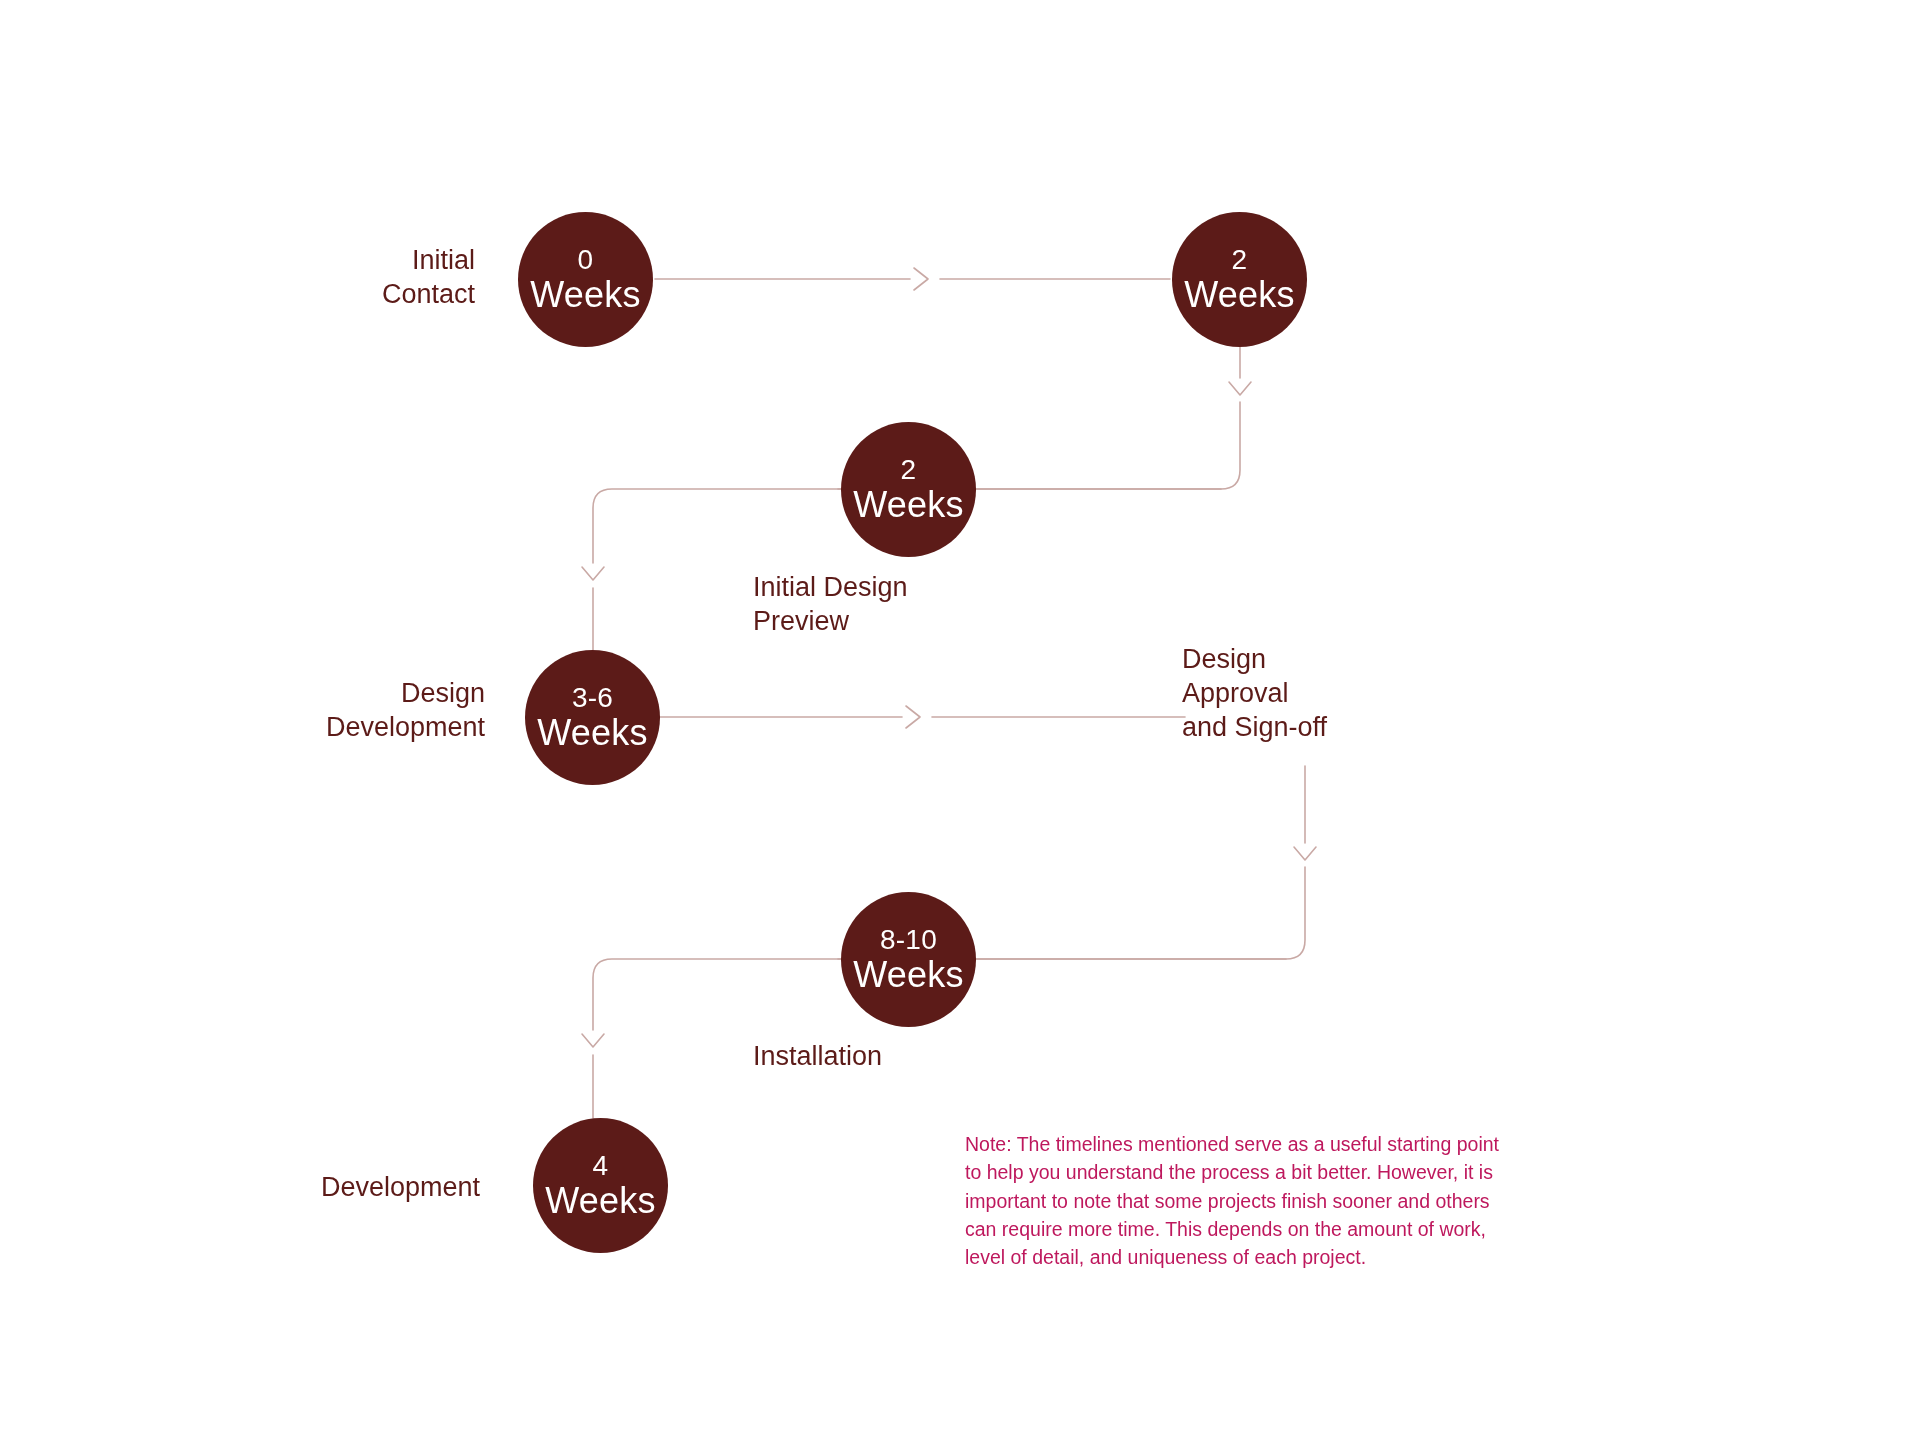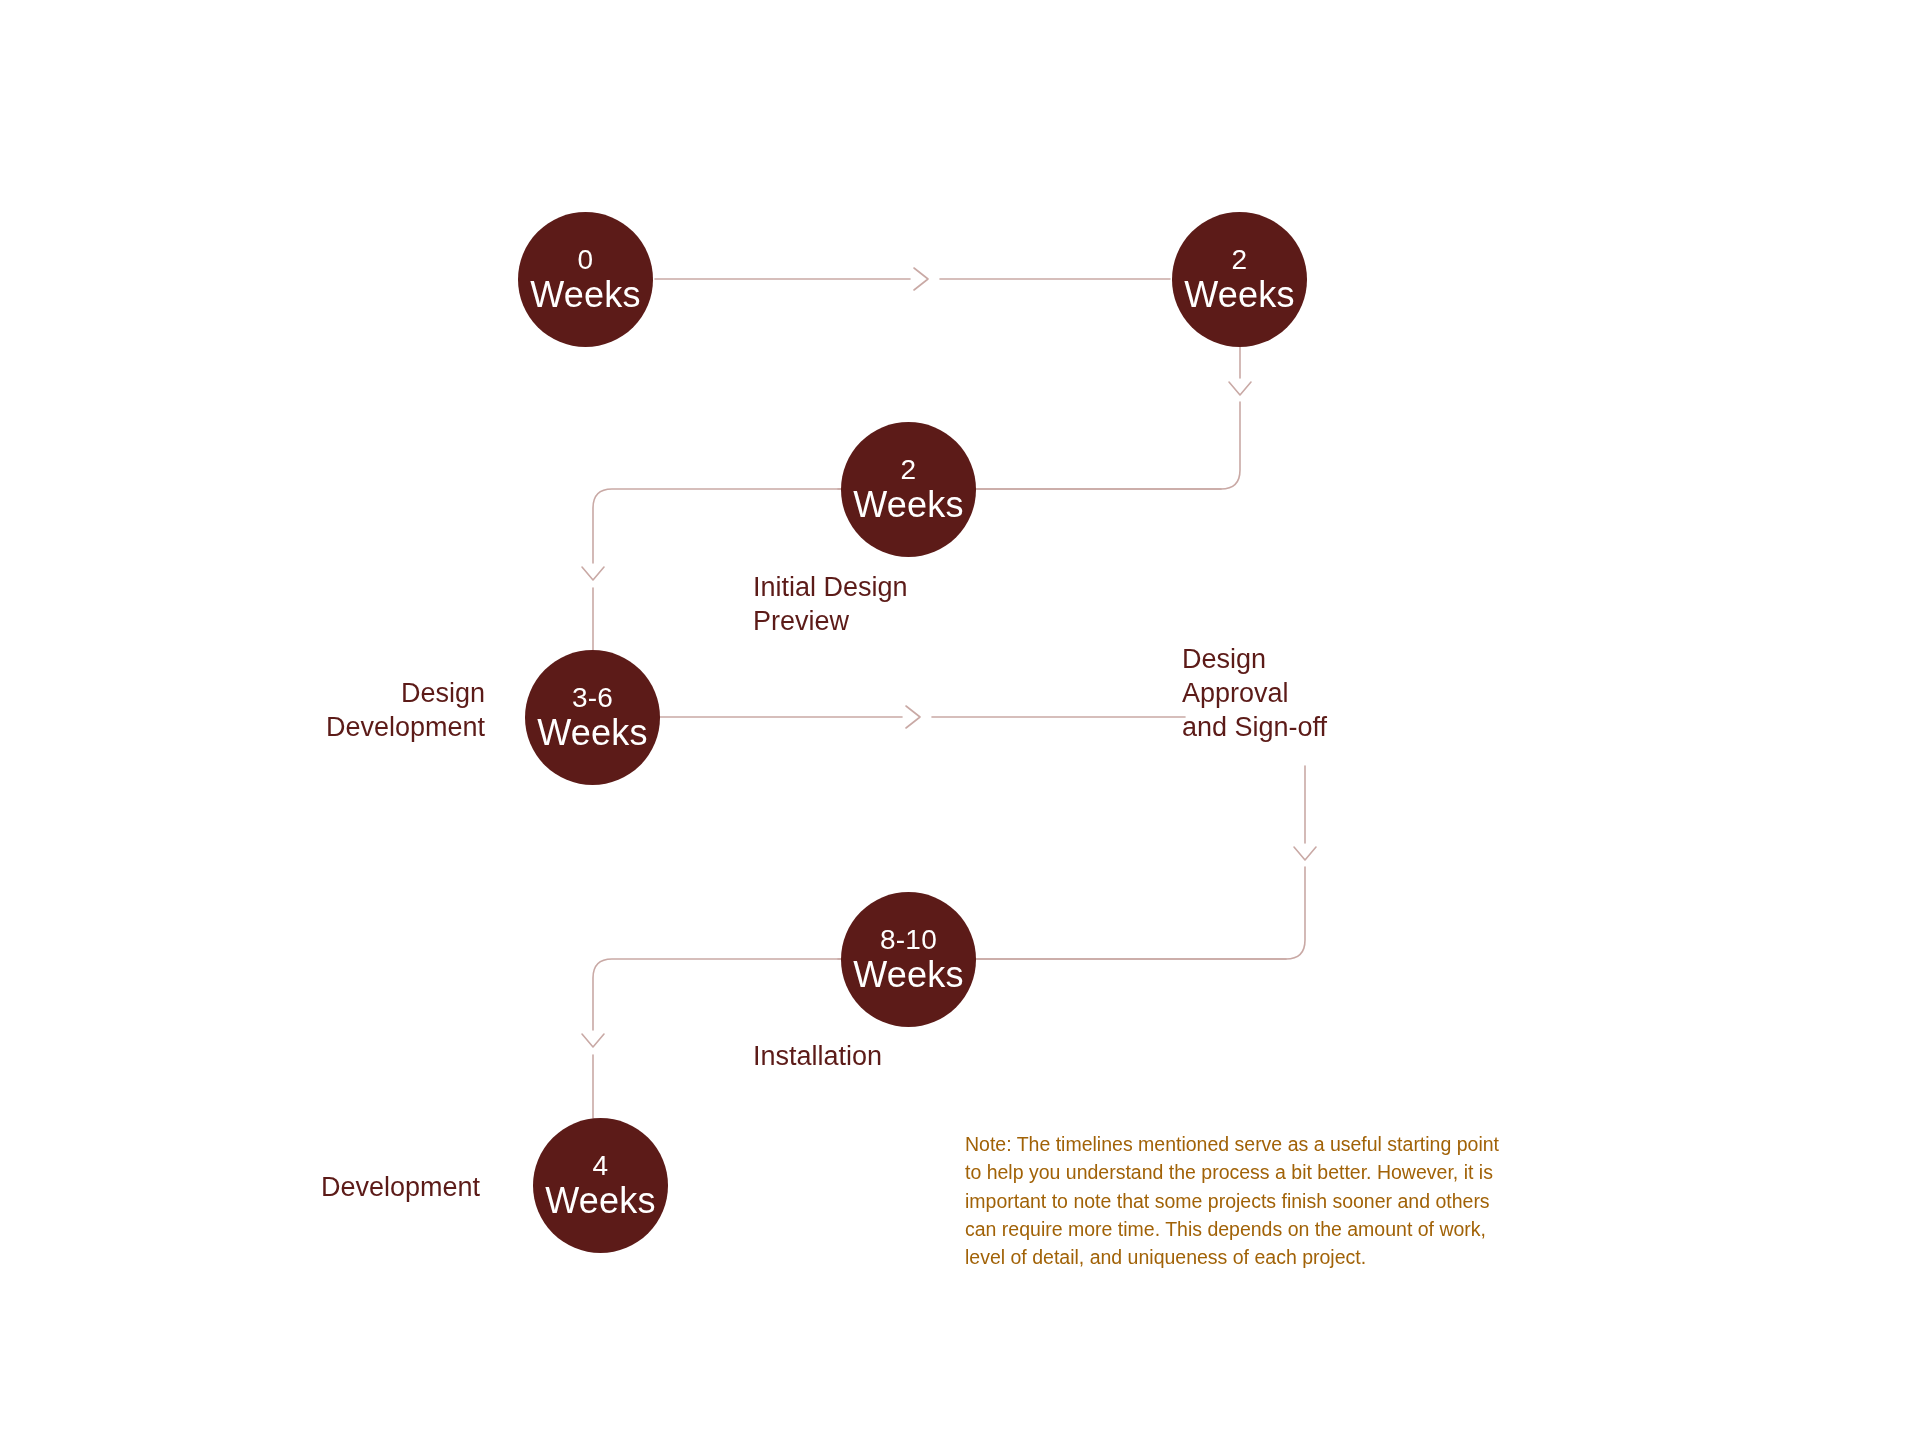--- a/index.html
+++ b/index.html
@@ -49,21 +49,21 @@
     color: #5C1B18;
     font-size: 27px;
     line-height: 1.26;
     white-space: pre-line;
   }
   .label.right-align { text-align: right; }
   .label.left-align  { text-align: left; }
   .label.center-align{ }
   .note {
     position: absolute;
-    color: #a16207;
+    color: #be185d;
     font-size: 19.5px;
     line-height: 1.45;
     width: 545px;
     text-align: left;
   }
 </style>
 </head>
 <body>
 
 <div id="stage">
@@ -122,20 +122,22 @@
   <div class="node" style="left:841px; top:892px; width:135px; height:135px;">
     <span class="num">8-10</span>
     <span class="unit">Weeks</span>
   </div>
 
   <div class="node" style="left:533px; top:1118px; width:135px; height:135px;">
     <span class="num">4</span>
     <span class="unit">Weeks</span>
   </div>
 
+  <div class="label right-align" style="left:280px; top:243px; width:195px;">Initial
+Contact</div>
 
 
   <div class="label center-align" style="left:753px; top:570px; width:312px;">Initial Design
 Preview</div>
 
   <div class="label right-align" style="left:240px; top:676px; width:245px;">Design
 Development</div>
 
   <div class="label center-align" style="left:1182px; top:642px; width:248px;">Design
 Approval

